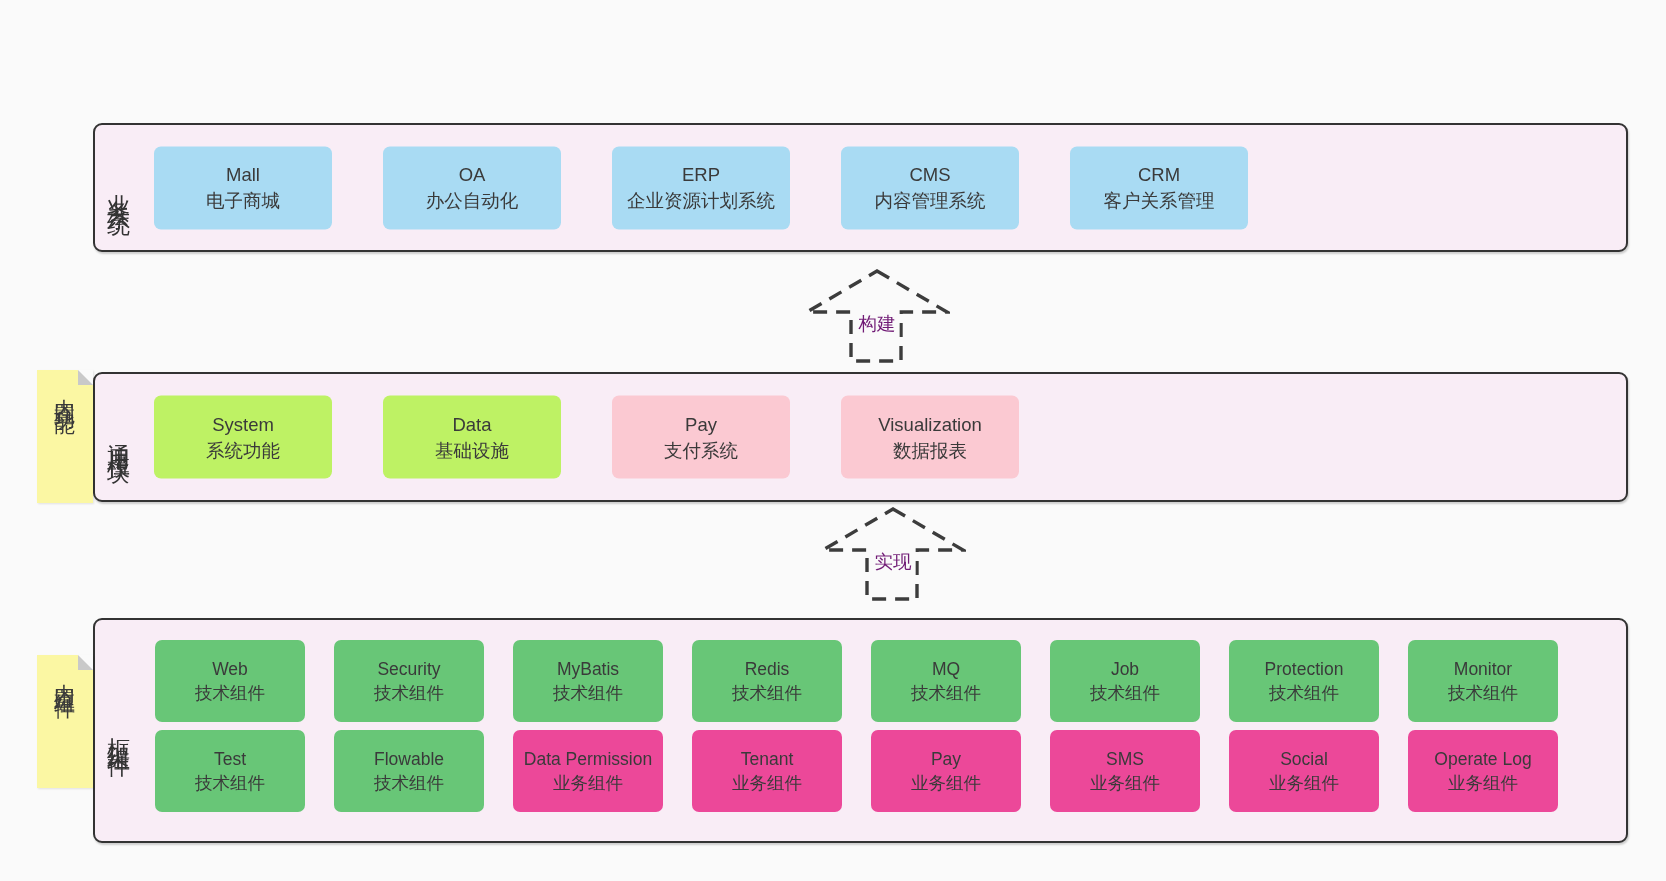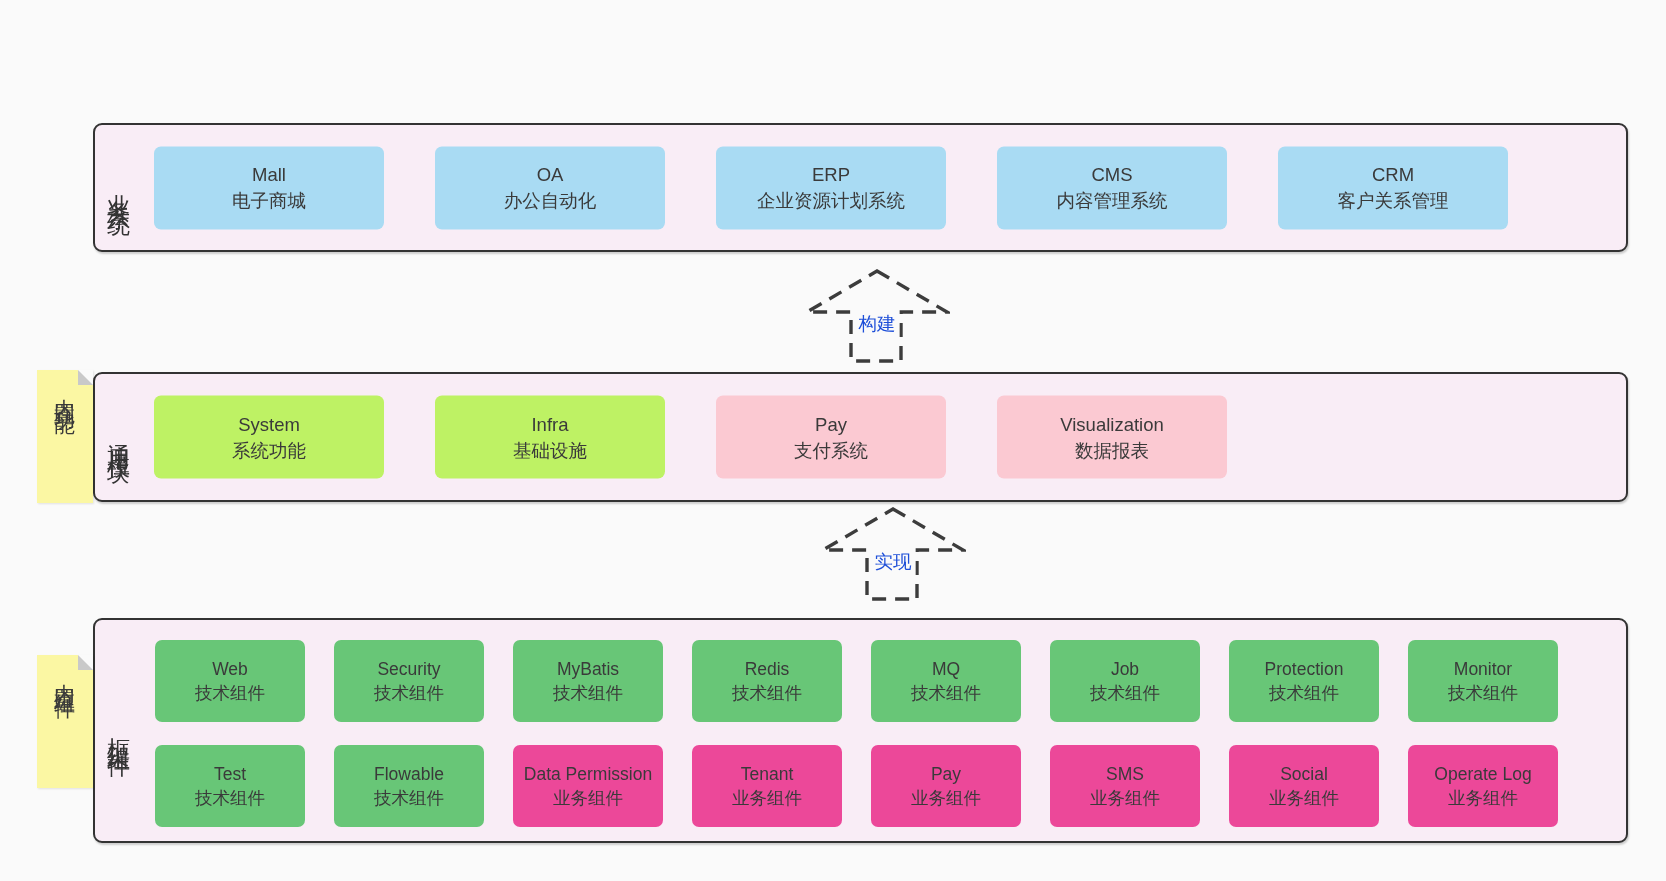--- a/index.html
+++ b/index.html
@@ -17,27 +17,27 @@
   .panel-2 { top:372px; height:130px; }
   .panel-3 { top:618px; height:225px; }
   .side-label {
     position:absolute; left:12px; top:50%; transform:translateY(-50%);
     writing-mode:vertical-rl; text-orientation:upright;
     font-size:23px; letter-spacing:6px; color:#333; line-height:1;
     white-space:nowrap;
   }
   .row { display:flex; }
   .row-wide { position:absolute; left:59px; top:50%; transform:translateY(-50%); gap:51px; }
-  .rows3 { position:absolute; left:60px; top:20px; display:flex; flex-direction:column; gap:23px;justify-content:space-between; }
+  .rows3 { position:absolute; left:60px; top:20px; display:flex; flex-direction:column; gap:8px;justify-content:space-between; }
   .row-narrow { gap:29px; }
   .box {
     border-radius:7px; display:flex; flex-direction:column;
     align-items:center; justify-content:center; text-align:center;
   }
-  .box-l { width:230px; height:83px; font-size:18.5px; }
+  .box-l { width:178px; height:83px; font-size:18.5px; }
   .box-s { width:150px; height:82px; font-size:17.5px; }
   .bt, .bs { line-height:1.38; padding:0 4px; }
   .b-blue   { background:#a9dbf3; }
   .b-red    { background:#bef264; }
   .b-pink   { background:#fbc9d2; }
   .b-green  { background:#68c677; }
   .b-lgreen { background:#ec4899; }
   .sticky {
     position:absolute; left:37px; width:56px; height:133px; z-index:5;
     background:#fbf7a3; box-sizing:border-box;
@@ -54,21 +54,21 @@
   .sticky-text {
     writing-mode:vertical-rl; text-orientation:upright;
     font-size:21px; letter-spacing:5px; color:#3a3a3a; line-height:1;
   }
   .arrow { position:absolute; width:146px; height:96px; z-index:2; }
   .arrow-1 { left:804px; top:268px; }
   .arrow-2 { left:820px; top:506px; }
   .arrow svg { display:block; width:100%; height:100%; }
   .arrow-label {
     position:absolute; left:50%; top:42px; transform:translateX(-50%);
-    background:#fafafa; font-size:18.5px; padding:1px 4px; color:#1d4ed8;
+    background:#fafafa; font-size:18.5px; padding:1px 4px; color:#701a75;
     white-space:nowrap;
   }
 </style>
 </head>
 <body>
 
 <div>
 
   <div class="panel panel-1">
     <div class="side-label">业务系统</div>
@@ -109,21 +109,21 @@
   </div>
 
   <div class="panel panel-2">
     <div class="side-label">通用模块</div>
     <div class="row row-wide">
       <div class="box box-l b-red">
         <div class="bt">System</div>
         <div class="bs">系统功能</div>
       </div>
       <div class="box box-l b-red">
-        <div class="bt">Infra</div>
+        <div class="bt">Data</div>
         <div class="bs">基础设施</div>
       </div>
       <div class="box box-l b-pink">
         <div class="bt">Pay</div>
         <div class="bs">支付系统</div>
       </div>
       <div class="box box-l b-pink">
         <div class="bt">Visualization</div>
         <div class="bs">数据报表</div>
       </div>

